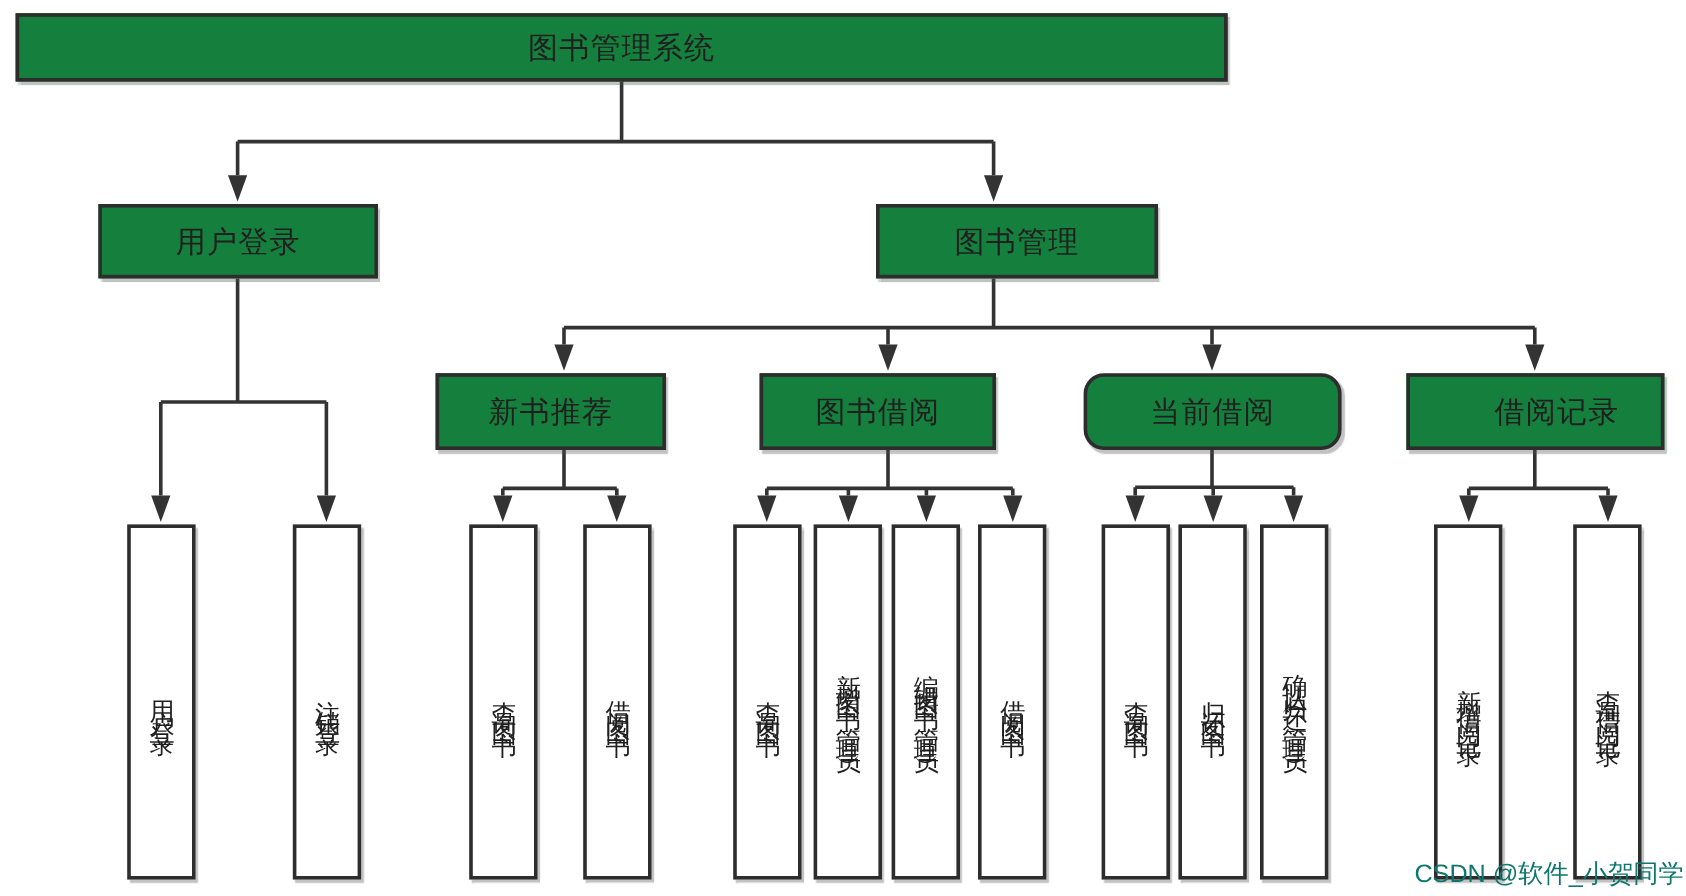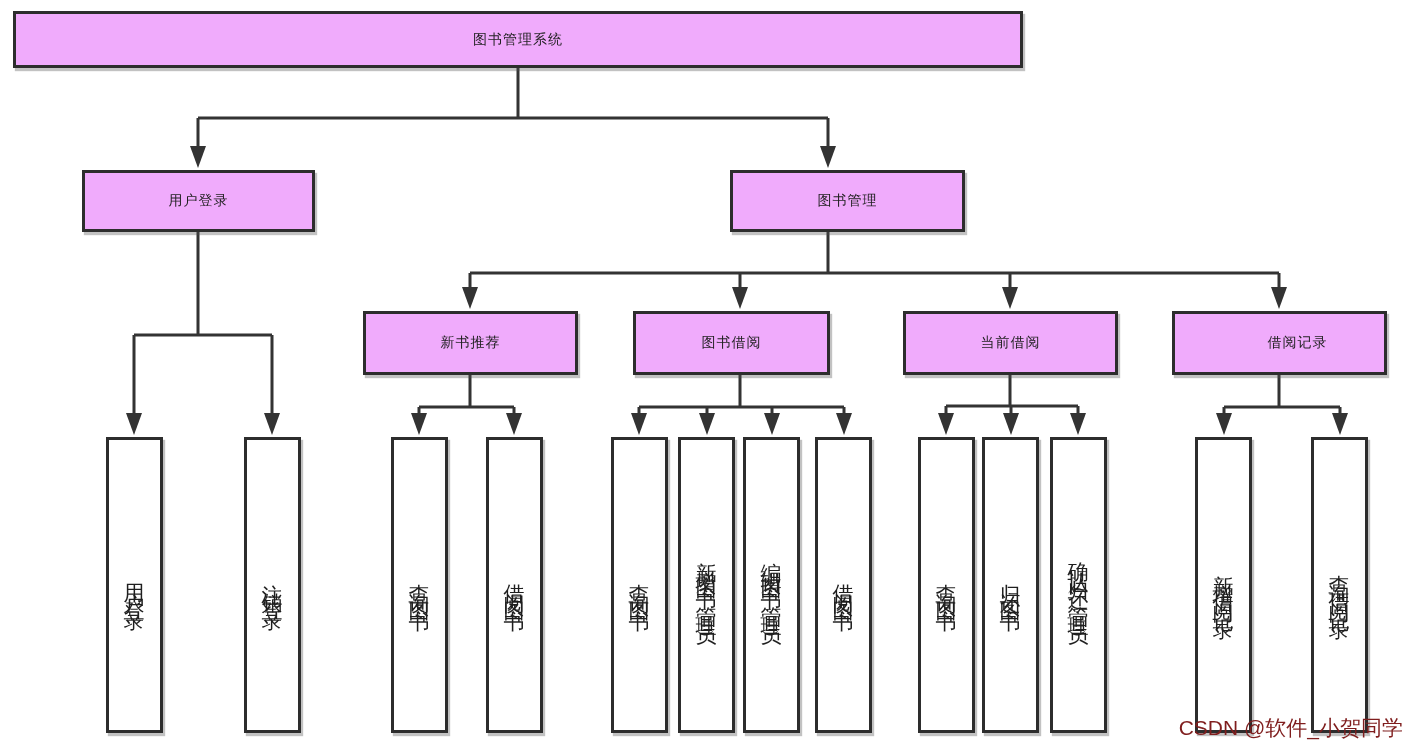--- a/index.html
+++ b/index.html
@@ -18,27 +18,27 @@
   }
   #connectors {
     position: absolute;
     left: 0; top: 0;
     width: 1405px;
     height: 747px;
   }
   .hbox {
     position: absolute;
     box-sizing: border-box;
-    background: #f0abfc;
+    background: #15803d;
     border: 3px solid #2d2d2d;
     box-shadow: 2px 3px 1px rgba(80,80,80,0.35);
     display: flex;
     align-items: center;
     justify-content: center;
-    font-size: 14px;
+    font-size: 25px;
     letter-spacing: 1px;
     white-space: nowrap;
     z-index: 2;
   }
   .vbox {
     position: absolute;
     box-sizing: border-box;
     width: 57px;
     top: 437px;
     height: 296px;
@@ -53,21 +53,21 @@
     letter-spacing: 9px;
     font-size: 21px;
     line-height: 1;
     z-index: 2;
   }
   .watermark {
     position: absolute;
     right: 2px;
     top: 714px;
     font-size: 21px;
-    color: #7f1d1d;
+    color: #0f766e;
     white-space: nowrap;
     z-index: 5;
   }
 </style>
 </head>
 <body>
 
 <div id="canvas">
 
   <svg id="connectors" viewBox="0 0 1405 747" xmlns="http://www.w3.org/2000/svg">
@@ -111,23 +111,23 @@
       <polygon points="1216,413 1232,413 1224,435"></polygon>
       <polygon points="1332,413 1348,413 1340,435"></polygon>
     </g>
   </svg>
 
   <div class="hbox" style="left:13px; top:11px; width:1010px; height:57px;">图书管理系统</div>
 
   <div class="hbox" style="left:82px; top:170px; width:233px; height:62px;">用户登录</div>
   <div class="hbox" style="left:730px; top:170px; width:235px; height:62px;">图书管理</div>
 
-  <div class="hbox" style="left:363px; top:311px; width:215px; height:64px;">新书推荐</div>
+  <div class="hbox" style="left:363px; top:311px; width:192px; height:64px;">新书推荐</div>
   <div class="hbox" style="left:633px; top:311px; width:197px; height:64px;">图书借阅</div>
-  <div class="hbox" style="left:903px; top:311px; width:215px; height:64px;">当前借阅</div>
+  <div class="hbox" style="left:903px; top:311px; width:215px; height:64px;border-radius:17px;">当前借阅</div>
   <div class="hbox" style="left:1172px; top:311px; width:215px; height:64px;padding-left:36px;">借阅记录</div>
 
   <div class="vbox" style="left:106px;">用户登录</div>
   <div class="vbox" style="left:244px;">注销登录</div>
 
   <div class="vbox" style="left:391px;">查询图书</div>
   <div class="vbox" style="left:486px;">借阅图书</div>
 
   <div class="vbox" style="left:611px;">查询图书</div>
   <div class="vbox" style="left:678px;">新增图书（管理员）</div>

